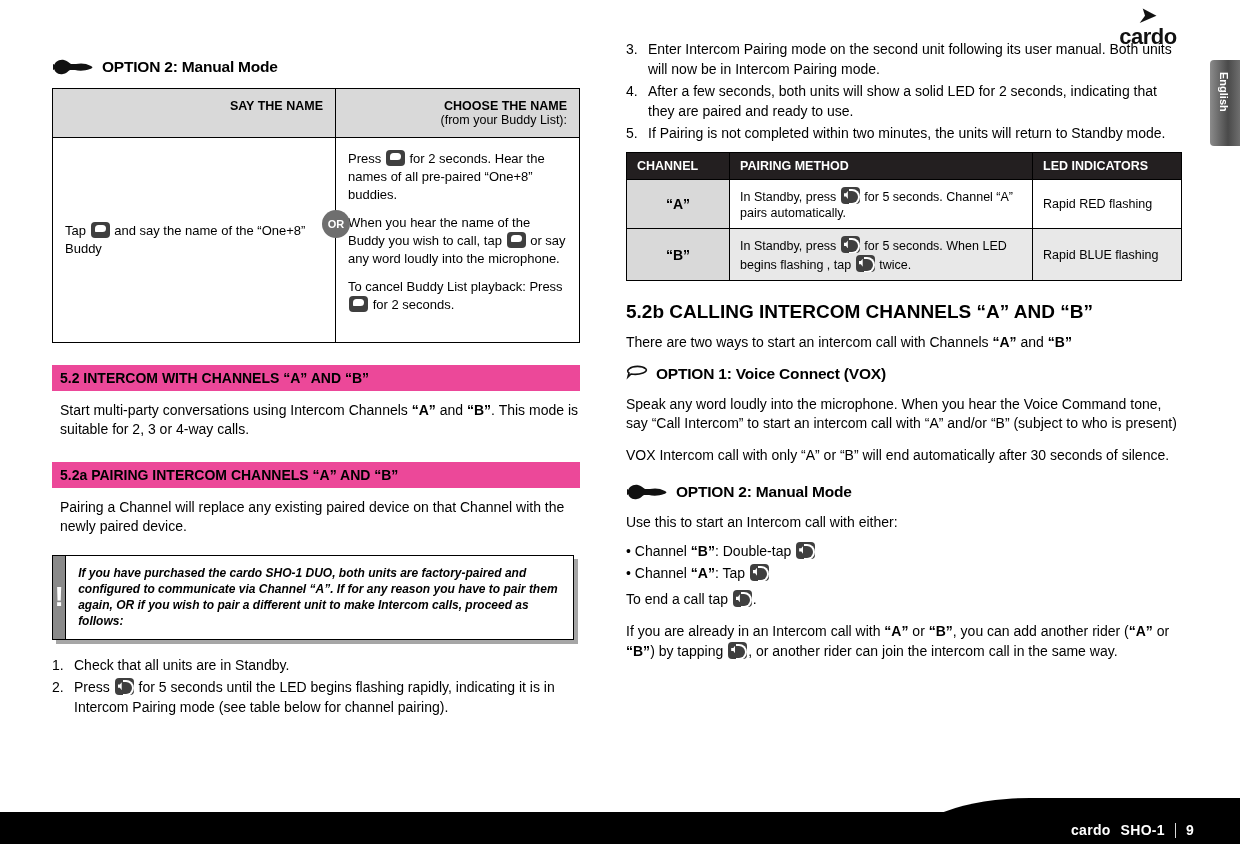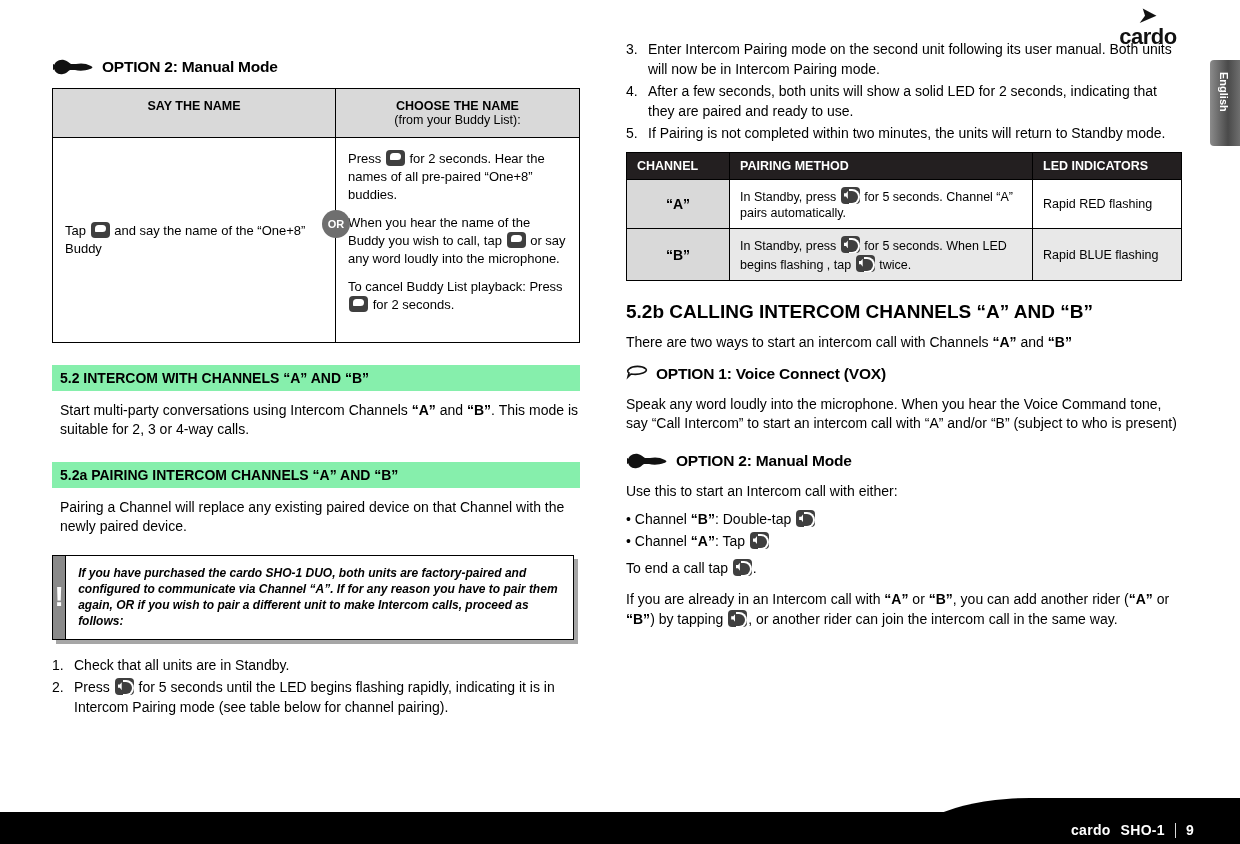--- a/index.html
+++ b/index.html
@@ -109,21 +109,21 @@
   table {
     border-collapse: collapse;
     width: 100%;
   }
   .tbl-say {
     border: 1px solid #000;
   }
   .tbl-say th {
     background: #d9d9d9;
     border: 1px solid #000;
-    text-align: center;
+    text-align: right;
     vertical-align: top;
     padding: 10px 12px;
     font-size: 12.5px;
     font-weight: bold;
   }
   .tbl-say th .sub {
     font-weight: normal;
     display: block;
     font-size: 12.5px;
   }
@@ -190,21 +190,21 @@
     font-size: 14px;
   }
   .tbl-chan td.led {
     width: 128px;
   }
   .tbl-chan tr.alt td { background: #e8e8e8; }
   .tbl-chan tr.alt td.chan-name { background: #d9d9d9; }
 
   
   .sec-h {
-    background: #86efac;
+    background: #ec4899;
     font-weight: bold;
     font-size: 14px;
     padding: 5px 8px;
     margin: 22px 0 10px 0;
   }
   .sec-h.plain {
     background: none;
     padding: 0;
     font-size: 19px;
   }
@@ -512,20 +512,21 @@
       <span>There are two ways to start an intercom call with Channels </span><b class="q">“A”</b><span> and </span><b class="q">“B”</b>
     </p>
 
     <div class="option-head">
       <svg class="vox-icon" viewBox="0 0 22 18">
         <path d="M3 4 C7 0.5 16 0.5 20 4 C21 5 20 7 17 8 C13 9.5 8 9.5 5 9 L2 12 L3 8 C1 6.8 1.5 5 3 4 Z" fill="none" stroke="#111" stroke-width="1.6"></path>
       </svg>
       <h3>OPTION 1: Voice Connect (VOX)</h3>
     </div>
     <p class="body">Speak any word loudly into the microphone. When you hear the Voice Command tone, say “Call Intercom” to start an intercom call with “A” and/or “B” (subject to who is present)</p>
+    <p class="body">VOX Intercom call with only “A” or “B” will end automatically after 30 seconds of silence.</p>
 
     <div class="option-head" style="margin-top:18px;">
       <svg class="hand-icon" viewBox="0 0 42 18">
         <path d="M2 9 C2 4 7 1 12 2 C15 2.6 17 5 19 6 L24 6 C28 5 34 5 39 8 C41 9 41 10 38 11 C33 13 27 13 23 12 L18 12 C16 13 14 16 11 16 C6 17 2 14 2 9 Z" fill="#111"></path>
         <path d="M1 6 L7 9 L1 12 Z" fill="#111"></path>
       </svg>
       <h3>OPTION 2: Manual Mode</h3>
     </div>
 
     <p class="body tight">Use this to start an Intercom call with either:</p>

